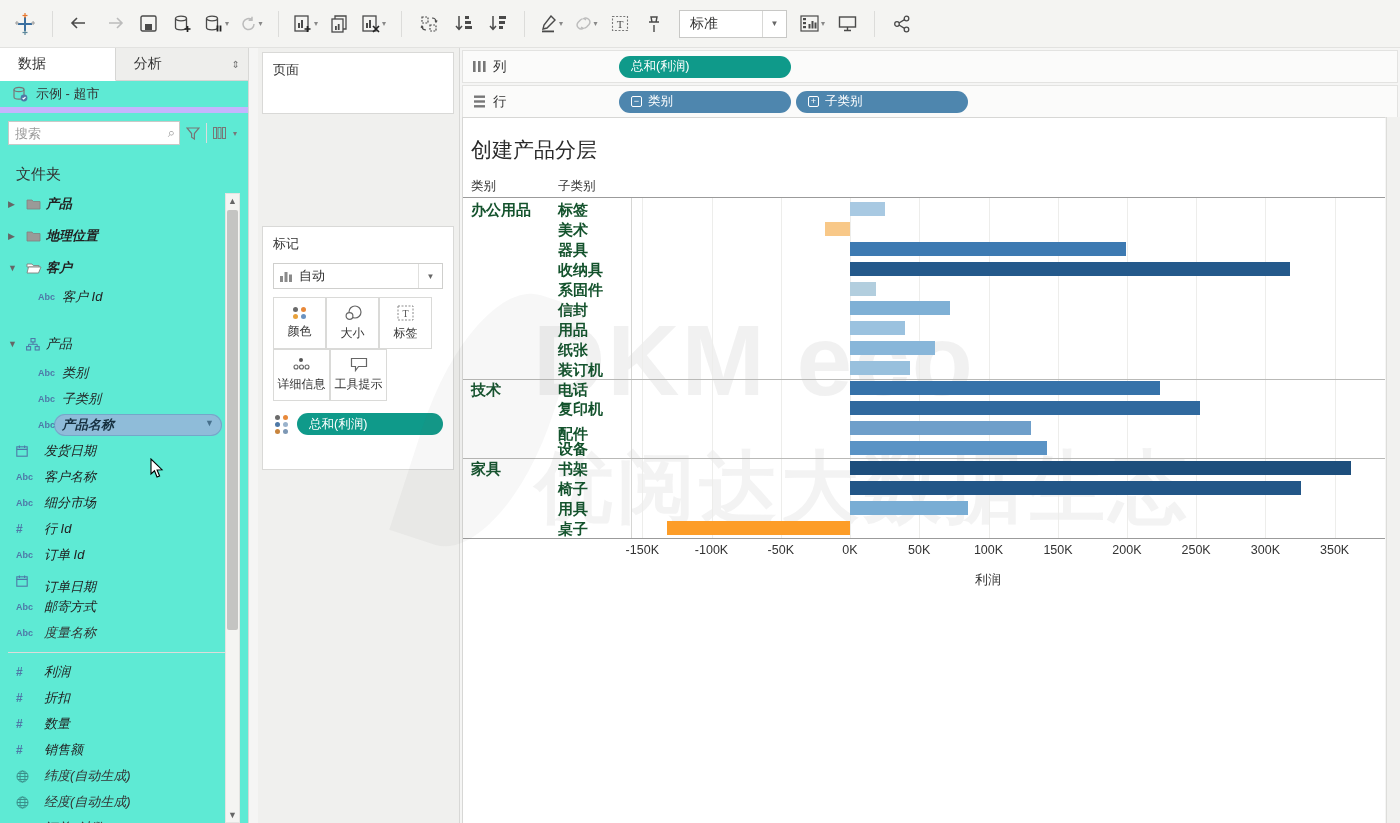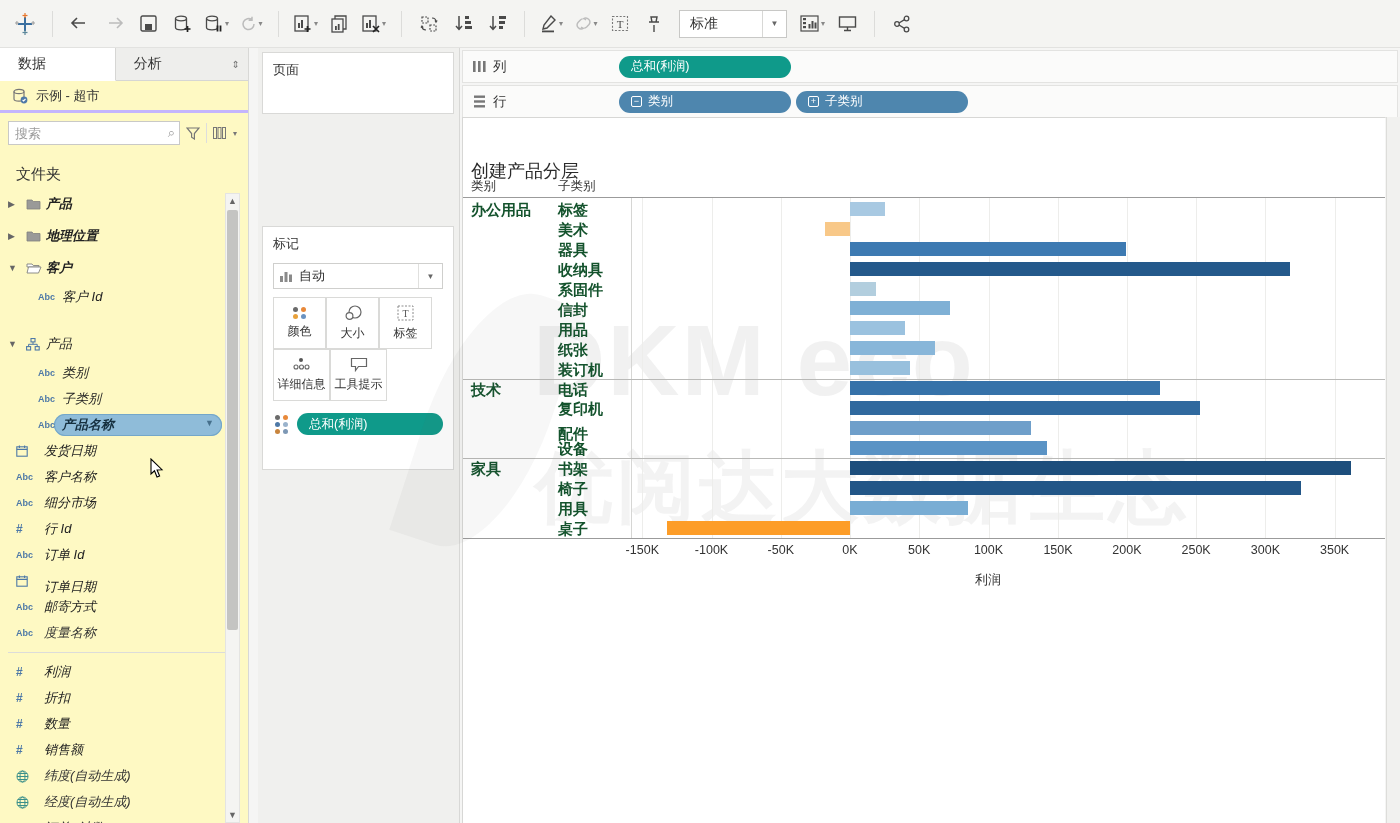--- a/index.html
+++ b/index.html
@@ -12,27 +12,27 @@
   .tb-btn { display:flex; align-items:center; justify-content:center; min-width:30px; height:32px; padding:0 3px; border-radius:2px; color:#4a4a4a; }
   .tb-btn svg { display:block; }
   .tb-btn.disabled { color:#bcbcbc; }
   .tb-caret { font-size:8px; color:#888; margin-left:2px; }
   .tb-sep { width:1px; height:26px; background:#dcdcda; margin:0 8px; }
   .fit-select { display:flex; align-items:center; width:108px; height:28px; background:#fff; border:1px solid #c8c8c6; margin:0 6px; }
   .fit-select .fit-label { flex:1; padding-left:10px; font-size:14px; color:#333; }
   .fit-select .fit-arrow { width:24px; height:100%; border-left:1px solid #d8d8d6; display:flex; align-items:center; justify-content:center; font-size:8px; color:#666; }
 
   
-  .sidebar { position:absolute; left:0; top:48px; width:249px; height:775px; background:#fef9c3; border-right:1px solid #d8d8d6; }
+  .sidebar { position:absolute; left:0; top:48px; width:249px; height:775px; background:#5eead4; border-right:1px solid #d8d8d6; }
   .side-tabs { display:flex; height:33px; border-bottom:1px solid #d6d6d4; background:#eeeeec; }
   .side-tab { padding:7px 0 0 18px; font-size:14px; color:#333; width:116px; }
   .side-tab.active { background:#fff; border-right:1px solid #d6d6d4; border-bottom:1px solid #fff; margin-bottom:-1px; }
   .side-tab-spread { flex:1; display:flex; justify-content:flex-end; align-items:center; padding-right:8px; color:#777; font-size:10px; }
   .datasource-row { display:flex; align-items:center; height:32px; padding-left:12px; gap:8px; border-bottom:1px solid #eceient; }
-  .datasource-row { border-bottom:3px solid #c4b5fd; }
+  .datasource-row { border-bottom:6px solid #c4b5fd; }
   .datasource-label { font-size:13px; color:#333; }
   .search-row { display:flex; align-items:center; height:40px; padding:0 6px 0 8px; gap:6px; }
   .search-box { position:relative; width:172px; height:24px; border:1px solid #c9c9c7; background:#fff; }
   .search-box input { width:100%; height:100%; border:0; outline:none; padding:0 22px 0 6px; font-size:13px; color:#555; font-family:inherit; background:transparent; }
   .search-box input::placeholder { color:#9a9a9a; }
   .search-glass { position:absolute; right:4px; top:3px; color:#999; font-size:13px; }
   .mini-icon { color:#777; font-size:13px; display:flex; align-items:center; }
   .vdiv { width:1px; height:20px; background:#ddd; }
   .folders-header { font-size:15px; color:#333; padding:12px 0 4px 16px; }
   .tree { position:relative; }
@@ -67,21 +67,21 @@
   .dots-ico i { width:5px; height:5px; border-radius:50%; display:block; }
 
   
   .shelf-area { position:absolute; left:460px; top:48px; width:940px; height:69px; background:#f5f5f4; }
   .shelf-row { position:absolute; left:2px; width:936px; height:33px; background:#fbfbfa; border:1px solid #e3e3e1; display:flex; align-items:center; }
   .shelf-label { display:flex; align-items:center; gap:7px; padding-left:10px; width:156px; font-size:13.5px; color:#333; }
   .shelf-pills { display:flex; gap:5px; }
 
   
   .sheet { position:absolute; left:462px; top:117px; width:923px; height:706px; background:#fff; border:1px solid #d7d7d5; border-right:0; border-bottom:0; overflow:hidden; }
-  .sheet-title { position:absolute; left:8px; top:18px; font-size:18px; color:#2b2b2b;margin-top:23px; }
+  .sheet-title { position:absolute; left:8px; top:18px; font-size:21px; color:#2b2b2b; }
   .colhead { position:absolute; top:60px; font-size:12.5px; color:#333; }
   .hline { position:absolute; height:1px; background:#9b9b9b; left:0; width:923px; }
   .hline.group { background:#b9b9b7; }
   .vgrid { position:absolute; width:1px; background:#ededeb; top:79px; height:341px; }
   .plot-left-border { position:absolute; left:168px; top:79px; height:341px; width:1px; background:#d6d6d4; }
   .bar { position:absolute; height:14px; }
   .rowlabel { position:absolute; font-size:15px; color:#14532d; white-space:nowrap;font-weight:bold; }
   .ticklabel { position:absolute; top:425px; width:70px; text-align:center; font-size:12.5px; color:#333; }
   .axis-title { position:absolute; top:453px; font-size:13px; color:#333; }
   .wm1 { position:absolute; left:70px; top:185px; font-size:100px; font-weight:bold; color:rgba(120,120,120,0.10); letter-spacing:2px; white-space:nowrap; }

